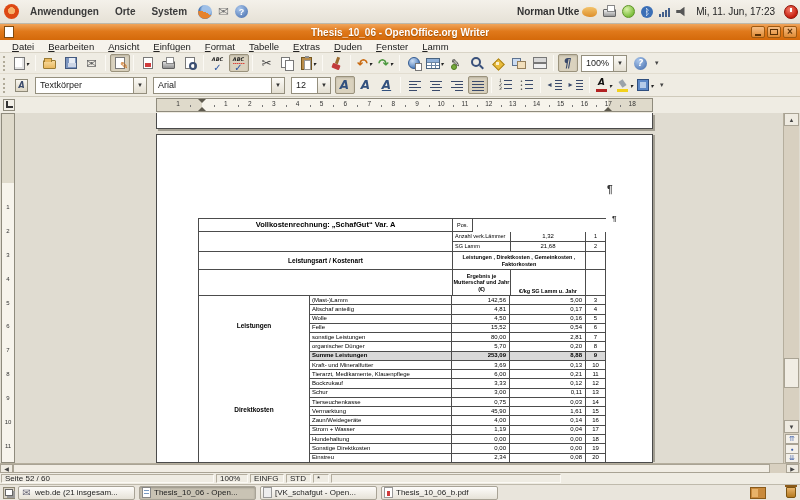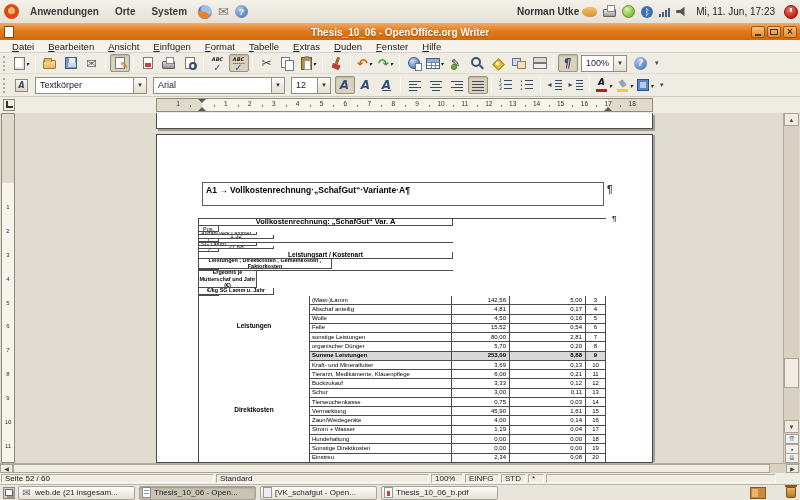--- a/index.html
+++ b/index.html
@@ -165,21 +165,21 @@
   .vmargin{position:absolute;left:0;right:0;background:#DFDACB;}
   .vnum{position:absolute;left:50%;transform:translate(-50%,-50%);font-size:6px;color:#333;line-height:1;}
   #page51{position:absolute;left:156px;top:0;width:497px;height:16px;background:#fff;border:1px solid #4A4A4A;border-top:none;box-shadow:2px 2px 0 #A29E92;}
   #page52{position:absolute;left:156px;top:21px;width:497px;height:329px;background:#fff;border:1px solid #4A4A4A;box-shadow:3px 0 0 -1px #A29E92;overflow:hidden;}
   #heading-frame{position:absolute;left:45px;top:47px;width:402px;height:24px;border:1px solid #5E5E5E;font-size:8.5px;font-weight:bold;color:#000;padding:2px 0 0 3px;}
   .pmark{position:absolute;font-weight:bold;color:#333;}
   #pm1{left:450px;top:49px;font-size:10px;}
   #pm2{left:455px;top:79px;font-size:8px;}
   
   #doc-table{position:absolute;left:41px;top:83px;width:408px;border-top:1px solid #4C4C4C;border-left:1px solid #4C4C4C;font-size:6px;color:#000;}
-  .trow{display:flex;flex-direction:column;}
+  .trow{display:flex;}
   .cell{box-sizing:border-box;border-right:1px solid #4C4C4C;border-bottom:1px solid #4C4C4C;overflow:hidden;line-height:1.15;}
   .nb{border-bottom:none;}
   .ctr{display:flex;align-items:center;justify-content:center;text-align:center;}
   .bold{font-weight:bold;}
   .fs75{font-size:7.5px;} .fs65{font-size:6.5px;} .fs60{font-size:6px;} .fs55{font-size:5.5px;}
   .w254{width:254px;} .w133{width:133px;} .w58{width:58px;} .w75{width:75px;} .w20{width:20px;}
   .kpilab{display:flex;align-items:center;padding-left:2px;}
   .botright{display:flex;align-items:flex-end;justify-content:center;padding-bottom:1px;}
   #tbody{display:flex;}
   #colA{width:112px;border-right:1px solid #4C4C4C;position:relative;box-sizing:border-box;}
@@ -274,21 +274,21 @@
     <div id="menubar" data-interactable="false">
         <span class="mi" data-interactable="true">Datei</span>
         <span class="mi" data-interactable="true">Bearbeiten</span>
         <span class="mi" data-interactable="true">Ansicht</span>
         <span class="mi" data-interactable="true">Einfügen</span>
         <span class="mi" data-interactable="true">Format</span>
         <span class="mi" data-interactable="true">Tabelle</span>
         <span class="mi" data-interactable="true">Extras</span>
         <span class="mi" data-interactable="true">Duden</span>
         <span class="mi" data-interactable="true">Fenster</span>
-        <span class="mi" data-interactable="true">Hilfe</span>
+        <span class="mi" data-interactable="true">Lamm</span>
       </div>
 
     <div class="toolbar" id="tb1" data-interactable="false">
       <span class="grip" data-interactable="true"></span>
       <span id="tb1icons" style="display:flex;align-items:center">
           <span class="tbtn" data-interactable="true">
             <i class="ic ic-new-document" data-interactable="false"></i>
             <i class="dd" data-interactable="true">▾</i>
           </span>
           <span class="sep" data-interactable="false"></span>
@@ -514,23 +514,20 @@
           <div class="vnum" data-interactable="false" style="top: 188.5px;">5</div>
           <div class="vnum" data-interactable="false" style="top: 212.4px;">6</div>
           <div class="vnum" data-interactable="false" style="top: 236.3px;">7</div>
           <div class="vnum" data-interactable="false" style="top: 260.2px;">8</div>
           <div class="vnum" data-interactable="false" style="top: 284.1px;">9</div>
           <div class="vnum" data-interactable="false" style="top: 308px;">10</div>
           <div class="vnum" data-interactable="false" style="top: 331.9px;">11</div>
         </div>
       <div id="page51" data-interactable="true"></div>
       <div id="page52" data-interactable="true">
-        <div id="heading-frame" data-interactable="true">
-          <span data-interactable="false">A1 →  Vollkostenrechnung·„SchafGut“·Variante·A¶</span>
-        </div>
         <span class="pmark" id="pm1" data-interactable="false">¶</span>
         <span class="pmark" id="pm2" data-interactable="false">¶</span>
 
         <div id="doc-table" data-interactable="true">
           <div class="trow" style="height:13px">
             <div class="cell w254 ctr bold fs75" data-interactable="true">Vollkostenrechnung: „SchafGut“ Var. A</div>
             <div class="cell w20 ctr fs55" data-interactable="true">Pos.</div>
           </div>
           <div class="trow" style="height:10px">
             <div class="cell w254 nb" data-interactable="true"></div>
@@ -691,21 +688,20 @@
     </div>
 
     <div id="hsb" data-interactable="true">
       <div class="sbtn" id="hsb-left" data-interactable="true">◀</div>
       <div id="hsb-thumb" data-interactable="true"></div>
       <div class="sbtn" id="hsb-right" data-interactable="true">▶</div>
     </div>
 
     <div id="statusbar" data-interactable="false">
       <div class="sfield" style="width:213px" data-interactable="true">Seite 52 / 60</div>
-      <div class="sfield" style="width:213px" data-interactable="true">Standard</div>
       <div class="sfield" style="width:32px" data-interactable="true">100%</div>
       <div class="sfield" style="width:34px" data-interactable="true">EINFG</div>
       <div class="sfield" style="width:25px" data-interactable="true">STD</div>
       <div class="sfield" style="width:16px" data-interactable="true">*</div>
       <div class="sfield" style="width:230px" data-interactable="false"></div>
     </div>
   </div>
 
   <div id="taskbar" data-interactable="false">
     <span id="tb-launcher" data-interactable="true"></span>

